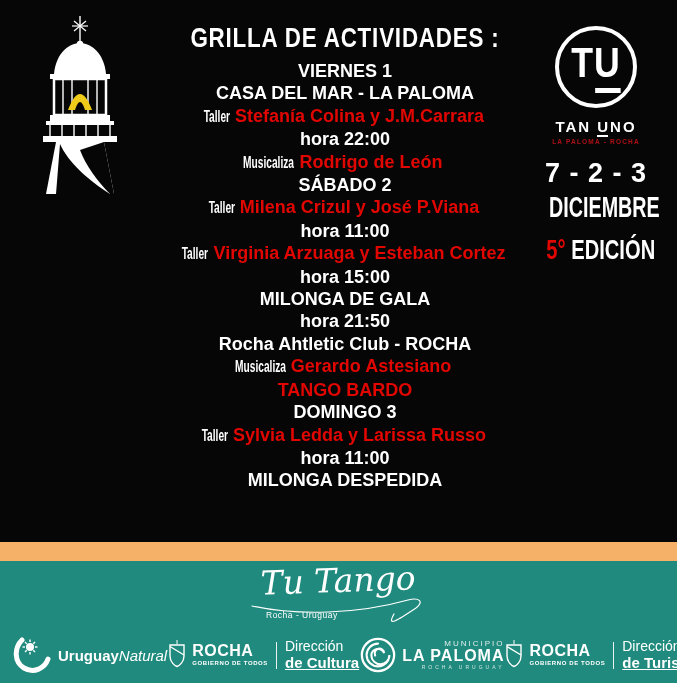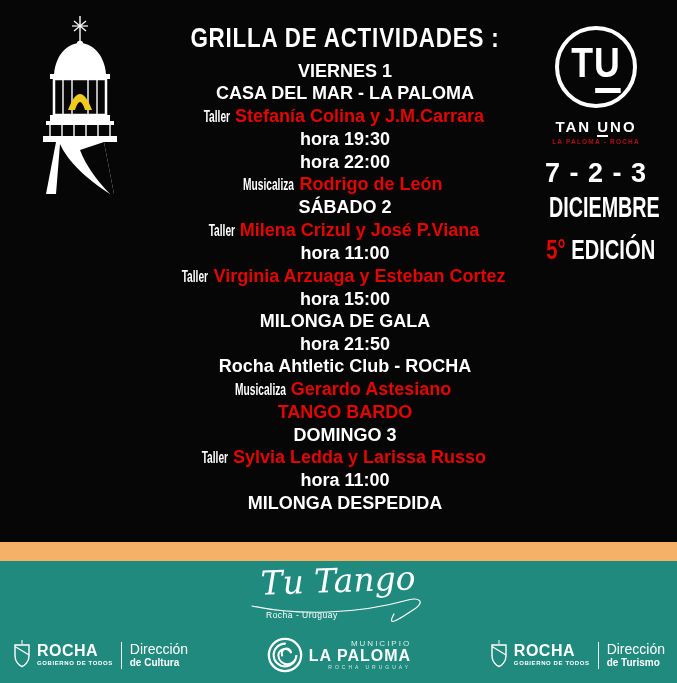--- a/index.html
+++ b/index.html
@@ -63,21 +63,21 @@
   .logo { display:flex; align-items:center; white-space:nowrap; }
   .un-text { font-size:15px; margin-left:6px; }
   .un-bold { font-weight:bold; }
   .un-italic { font-style:italic; }
   .rocha-col { margin-left:5px; line-height:1.05; text-align:left; }
   .rocha-name { font-size:16px; font-weight:bold; letter-spacing:0.5px; }
   .rocha-tag { font-size:6px; font-weight:bold; letter-spacing:0.6px; }
   .v-div { width:1px; height:27px; background:rgba(255,255,255,0.9); margin:0 8px; }
   .dept-col { line-height:1.15; text-align:left; }
   .dept-1 { font-size:14px; }
-  .dept-2 { font-size:10px; font-weight:bold; }
+  .dept-2 { font-size:15px; font-weight:bold;text-decoration:underline; }
   .muni-col { margin-left:5px; text-align:right; line-height:1.05; }
   .muni-top { font-size:8px; letter-spacing:2px; opacity:0.85; }
   .muni-name { font-size:16px; font-weight:bold; letter-spacing:1px; }
   .muni-sub { font-size:5px; letter-spacing:3px; opacity:0.8; }
 </style>
 </head>
 <body>
 
 <div class="poster">
 
@@ -116,21 +116,20 @@
       <path d="M98 130 L108 182 L104 182 C92 170 80 154 74 138 Z" fill="#060606"></path>
     </svg>
   </div>
 
   <div class="main-col">
     <div class="grid-title">GRILLA DE ACTIVIDADES :</div>
     <div class="sched">
       <div class="line"><span>VIERNES 1</span></div>
       <div class="line"><span>CASA DEL MAR - LA PALOMA</span></div>
       <div class="line"><span class="lbl">Taller</span><span class="red">Stefanía Colina y J.M.Carrara</span></div>
-      <div class="line"><span>hora 19:30</span></div>
       <div class="line"><span>hora 22:00</span></div>
       <div class="line"><span class="lbl lbl-m">Musicaliza</span><span class="red">Rodrigo de León</span></div>
       <div class="line"><span>SÁBADO 2</span></div>
       <div class="line"><span class="lbl">Taller</span><span class="red">Milena Crizul y José P.Viana</span></div>
       <div class="line"><span>hora 11:00</span></div>
       <div class="line"><span class="lbl">Taller</span><span class="red">Virginia Arzuaga y Esteban Cortez</span></div>
       <div class="line"><span>hora 15:00</span></div>
       <div class="line"><span>MILONGA DE GALA</span></div>
       <div class="line"><span>hora 21:50</span></div>
       <div class="line"><span>Rocha Ahtletic Club - ROCHA</span></div>
@@ -165,20 +164,37 @@
     <div class="tu-tango">
       <div class="tt-script">Tu Tango</div>
       <svg class="tt-flourish" width="180" height="34" viewBox="0 0 180 34">
         <path d="M4 12 C50 22 110 20 160 6 C172 3 176 8 168 14 C150 26 138 34 146 20" stroke="#fff" stroke-width="1.2" fill="none" stroke-linecap="round"></path>
       </svg>
       <div class="tt-sub">Rocha - Uruguay</div>
     </div>
 
     <div class="logo-row">
 
+      <div class="logo">
+        <svg width="40" height="40" viewBox="0 0 40 40">
+          <path d="M10 5 C2 13 2 27 12 33 C22 39 33 33 36 24" fill="none" stroke="#fff" stroke-width="5" stroke-linecap="round"></path>
+          <circle cx="18" cy="12" r="4" fill="#fff"></circle>
+          <g stroke="#fff" stroke-width="1.4">
+            <line x1="18" y1="4.5" x2="18" y2="7"></line>
+              <line x1="18" y1="17" x2="18" y2="19.5"></line>
+            <line x1="10.5" y1="12" x2="13" y2="12"></line>
+              <line x1="23" y1="12" x2="25.5" y2="12"></line>
+            <line x1="13" y1="7" x2="14.7" y2="8.7"></line>
+              <line x1="21.3" y1="15.3" x2="23" y2="17"></line>
+            <line x1="23" y1="7" x2="21.3" y2="8.7"></line>
+              <line x1="14.7" y1="15.3" x2="13" y2="17"></line>
+          </g>
+        </svg>
+        <div class="un-text"><span class="un-bold">Uruguay</span><span class="un-italic">Natural</span></div>
+      </div>
 
       <div class="logo">
         <svg width="20" height="30" viewBox="0 0 20 30">
           <line x1="10" y1="0" x2="10" y2="4" stroke="#fff" stroke-width="1"></line>
           <path d="M3 5 h14 v11 c0 6 -4.5 9.5 -7 10.5 c-2.5 -1 -7 -4.5 -7 -10.5 z" fill="none" stroke="#fff" stroke-width="1.4"></path>
           <line x1="3" y1="6.5" x2="17" y2="15" stroke="#fff" stroke-width="1.4"></line>
         </svg>
         <div class="rocha-col">
           <div class="rocha-name">ROCHA</div>
           <div class="rocha-tag">GOBIERNO DE TODOS</div>

